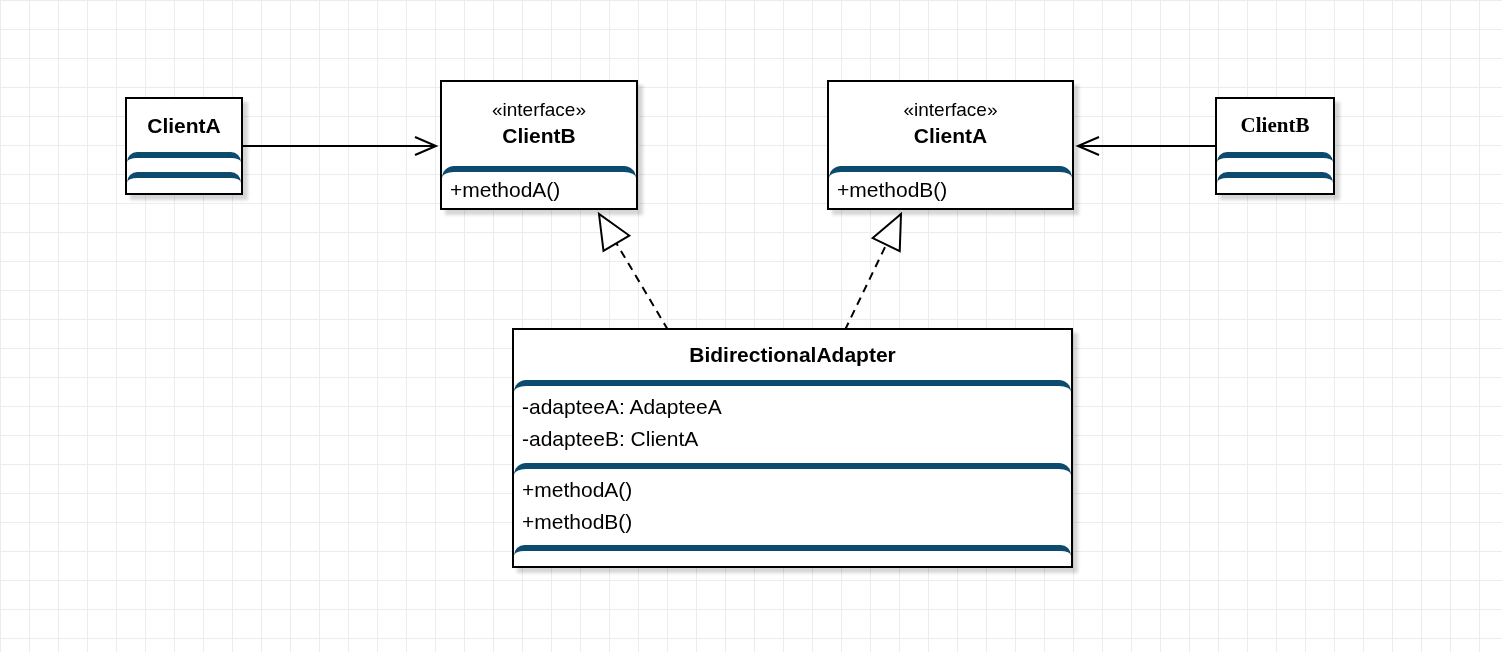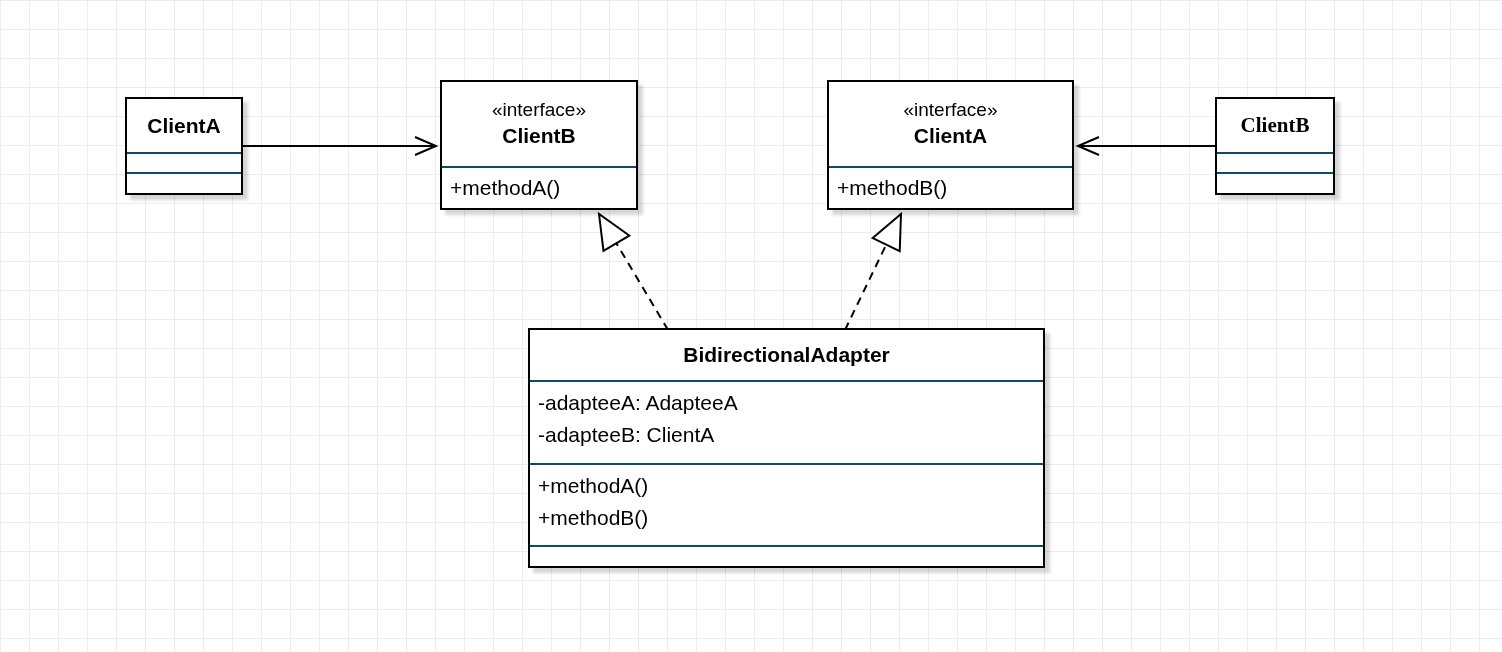--- a/index.html
+++ b/index.html
@@ -29,21 +29,21 @@
     box-sizing:border-box;
     background:#ffffff;
     border:2px solid #000000;
     box-shadow:5px 5px 3px rgba(0,0,0,0.16);
     color:#000000;
   }
   .sec{
     box-sizing:border-box;
     overflow:hidden;
   }
-  .sec + .sec{border-top:2px solid #0c4a6e;}
+  .sec + .sec{border-top:6px solid #0c4a6e;border-radius:12px;}
   .sec.title{
     display:flex;
     flex-direction:column;
     align-items:center;
     justify-content:center;
     text-align:center;
   }
   .cname{
     font-weight:bold;
     font-size:21px;
@@ -120,21 +120,21 @@
   </div>
 
   <div class="uml-class" style="left:1215px; top:97px; width:120px; height:98px;">
     <div class="sec title" style="height:53px;font-family:Liberation Serif, serif;">
       <div class="cname">ClientB</div>
     </div>
     <div class="sec" style="height:20px;"></div>
     <div class="sec" style="height:21px;"></div>
   </div>
 
-  <div class="uml-class" style="left:528px; top:328px; width:517px; height:240px;">
+  <div class="uml-class" style="left:512px; top:328px; width:561px; height:240px;">
     <div class="sec title" style="height:50px;">
       <div class="cname">BidirectionalAdapter</div>
     </div>
     <div class="sec members" style="height:83px;">
       <div class="member">-adapteeA: AdapteeA</div>
       <div class="member">-adapteeB: ClientA</div>
     </div>
     <div class="sec members" style="height:82px;">
       <div class="member">+methodA()</div>
       <div class="member">+methodB()</div>

